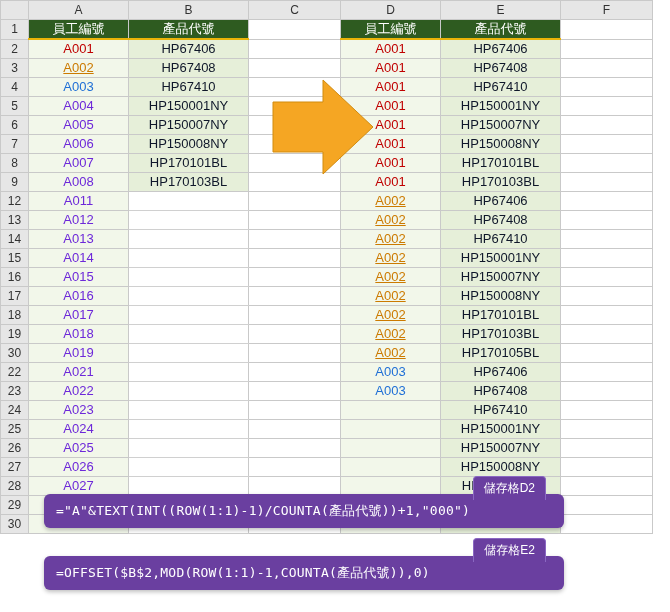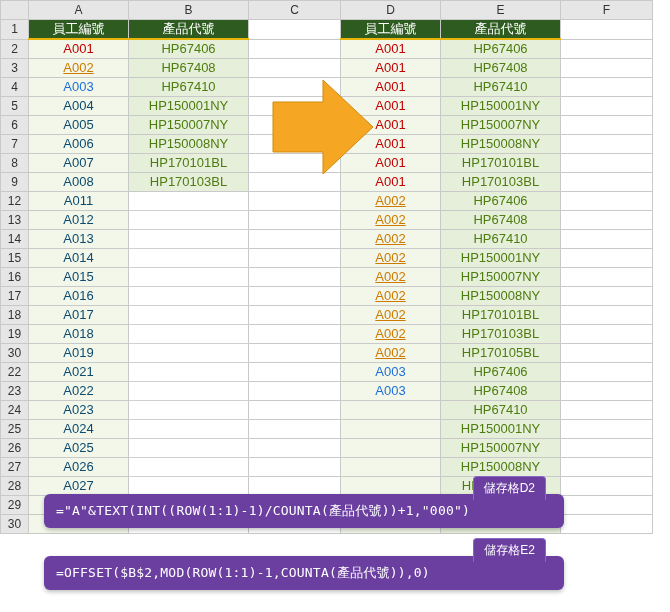--- a/index.html
+++ b/index.html
@@ -50,26 +50,26 @@
   .c-F { width: 92px; }
   .hdr-dark {
     background: #2e5b20;
     color: #fff;
     font-weight: normal;
   }
   .hdr-dark.bb { border-bottom: 2px solid #eab308; }
   .cellA {
     background: #f2f7ea;
     border-bottom: 1px solid #9bbb59;
-    color: #0c4a6e;
+    color: #6d28d9;
   }
   .cellB {
     background: #e6efd9;
     border-bottom: 1px solid #9bbb59;
-    color: #4d7c0f;
+    color: #0f172a;
   }
   .txt-red { color: #c00000; }
   .txt-blue { color: #1f6fd6; }
   .txt-orange { color: #cc7a00; text-decoration: underline; }
 
   
   .arrow {
     position: absolute;
     left: 268px;
     top: 72px;

